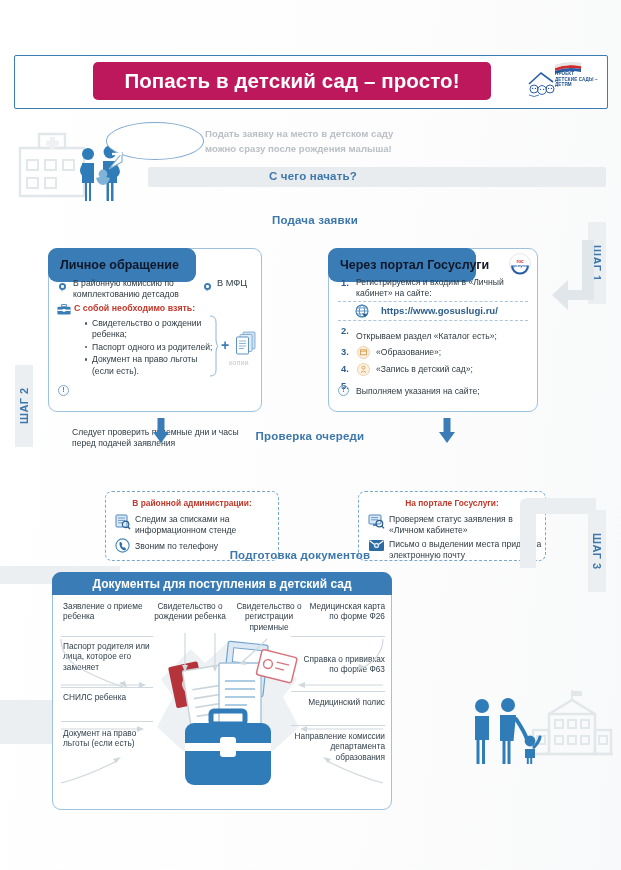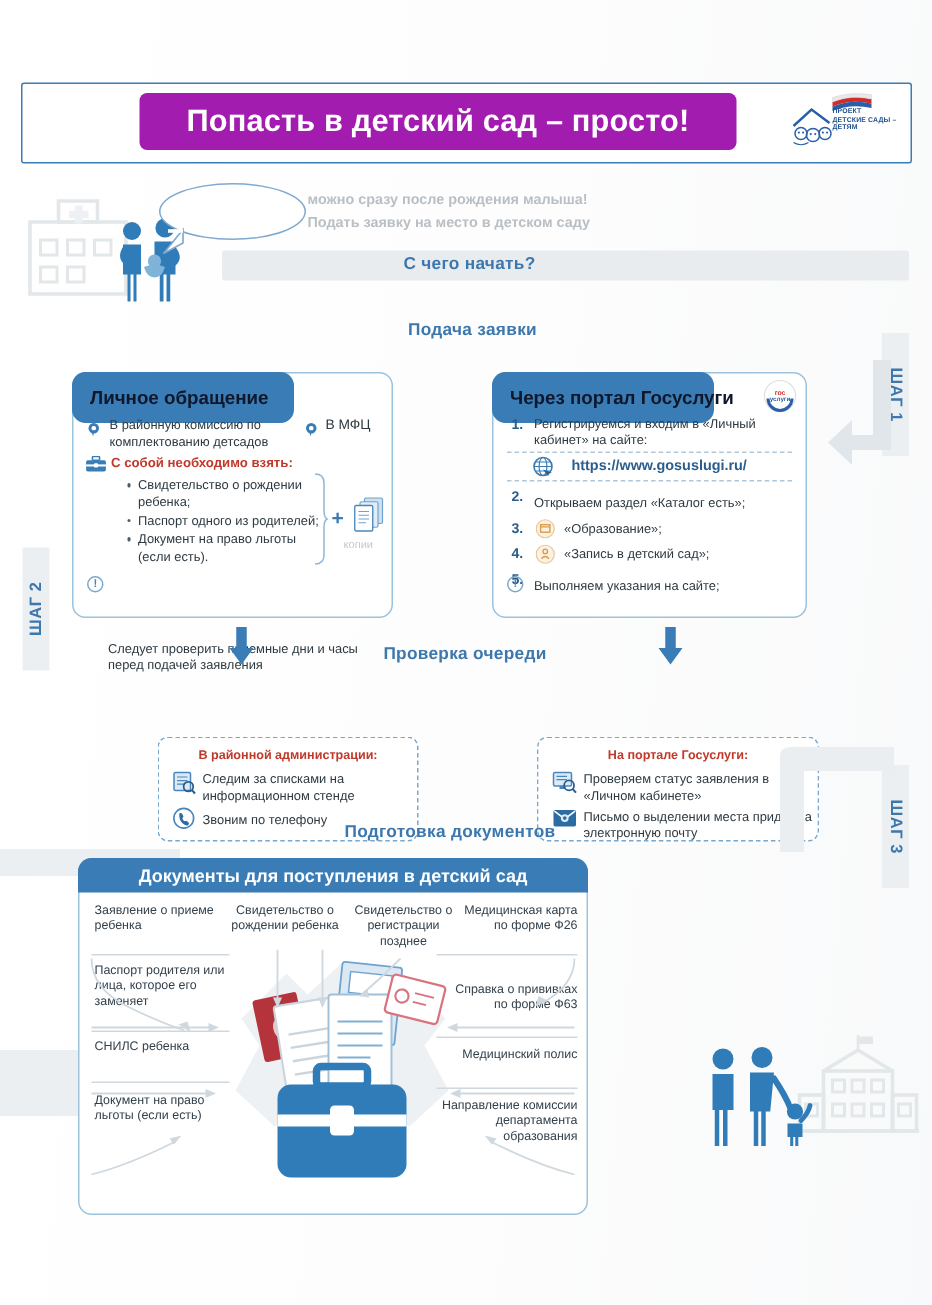--- a/index.html
+++ b/index.html
@@ -26,21 +26,21 @@
     text-align:center;
   }
   
   #title-frame{
     left:14px;top:55px;width:592px;height:52px;
     border:1.6px solid #3a7cb5;background:#ffffff;
     border-radius:2px;
   }
   #title-pill{
     left:93px;top:62px;width:398px;height:38px;
-    background:#a21caf;border-radius:5px;
+    background:#be185d;border-radius:5px;
     display:flex;align-items:center;justify-content:center;
   }
   #title-pill span{
     color:#ffffff;font-size:20.5px;font-weight:bold;letter-spacing:.1px;
     white-space:nowrap;
   }
   
   #logo{left:525px;top:62px;width:70px;height:38px;}
   #logo .lg-txt{
     position:absolute;left:30px;top:9px;
@@ -203,22 +203,22 @@
     <path d="M22 32 q7 -3 14 0 q-2 7 -7 7 q-5 0 -7 -7 z" fill="#7fb4d8"></path>
   </svg>
 
   <div class="abs" id="bubble"></div>
   <svg class="abs" id="bubble-tail" viewBox="0 0 16 18">
     <path d="M14 1 L1 17 L14 10 Z" fill="#ffffff" stroke="#7fa9cf" stroke-width="1.1"></path>
     <path d="M4 2 L14 2" stroke="#ffffff" stroke-width="2.4"></path>
   </svg>
 
   <div class="abs" id="caption">
+    <div>Подать заявку на место в детском саду</div>
     <div>можно сразу после рождения малыша!</div>
-    <div>Подать заявку на место в детском саду</div>
   </div>
 
   <div class="abs grey-band" style="left:148px;top:167px;width:458px;"></div>
   <div class="abs hdr-sec" style="left:148px;top:170px;width:330px;">С чего начать?</div>
 
   <div class="abs hdr-sec" style="left:180px;top:214px;width:270px;">Подача заявки</div>
 
   <div class="abs step vert" style="left:588px;top:222px;width:18px;height:82px;">ШАГ 1</div>
 
   <svg class="abs" style="left:552px;top:240px" width="44" height="80" viewBox="0 0 44 80">
@@ -470,21 +470,21 @@
 
     <div class="doc-lbl" style="left:10px;top:68px;width:92px;">Паспорт родителя или лица, которое его заменяет</div>
     <div class="doc-div" style="left:8px;top:114px;width:92px;"></div>
 
     <div class="doc-lbl" style="left:10px;top:119px;width:86px;">СНИЛС ребенка</div>
     <div class="doc-div" style="left:8px;top:148px;width:92px;"></div>
 
     <div class="doc-lbl" style="left:10px;top:155px;width:80px;">Документ на право льготы (если есть)</div>
 
     <div class="doc-lbl" style="left:98px;top:28px;width:78px;text-align:center;">Свидетельство о рождении ребенка</div>
-    <div class="doc-lbl" style="left:176px;top:28px;width:80px;text-align:center;">Свидетельство о регистрации позднее</div>
+    <div class="doc-lbl" style="left:176px;top:28px;width:80px;text-align:center;">Свидетельство о регистрации приемные</div>
 
     <div class="doc-lbl" style="left:248px;top:28px;width:84px;text-align:right;">Медицинская карта по форме Ф26</div>
     <div class="doc-div" style="left:238px;top:63px;width:94px;"></div>
 
     <div class="doc-lbl" style="left:248px;top:81px;width:84px;text-align:right;">Справка о прививках по форме Ф63</div>
     <div class="doc-div" style="left:238px;top:118px;width:94px;"></div>
 
     <div class="doc-lbl" style="left:248px;top:124px;width:84px;text-align:right;">Медицинский полис</div>
     <div class="doc-div" style="left:238px;top:152px;width:94px;"></div>
 

